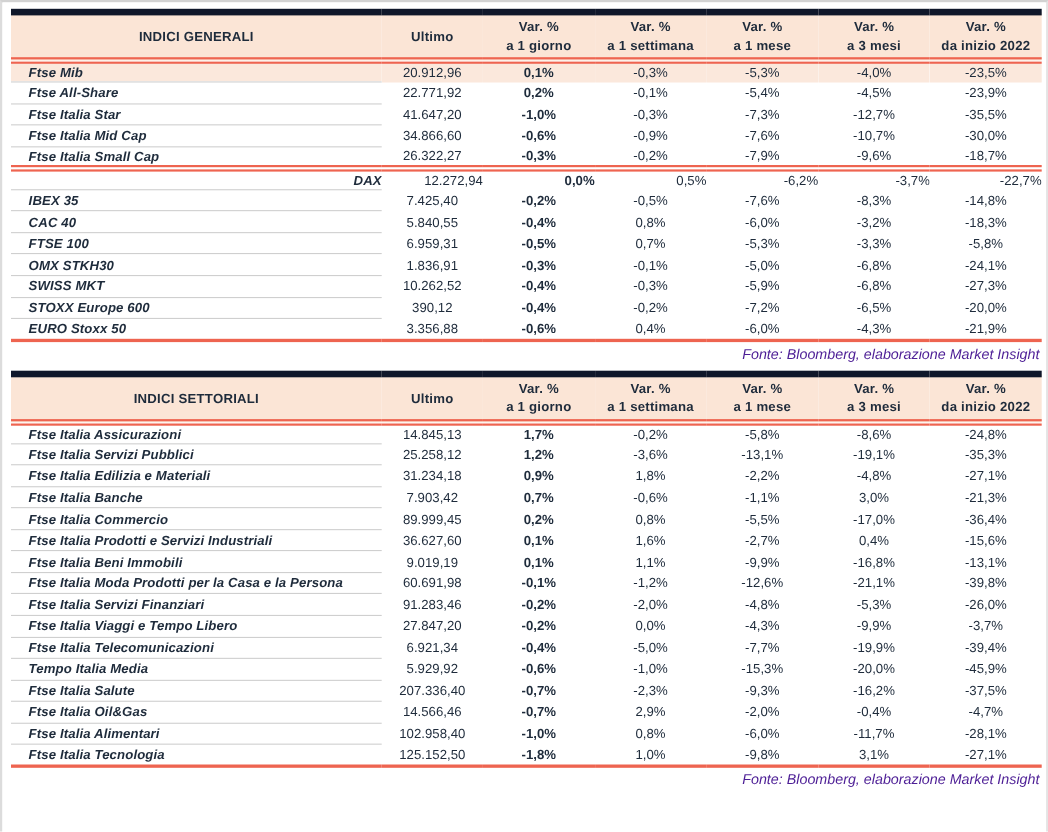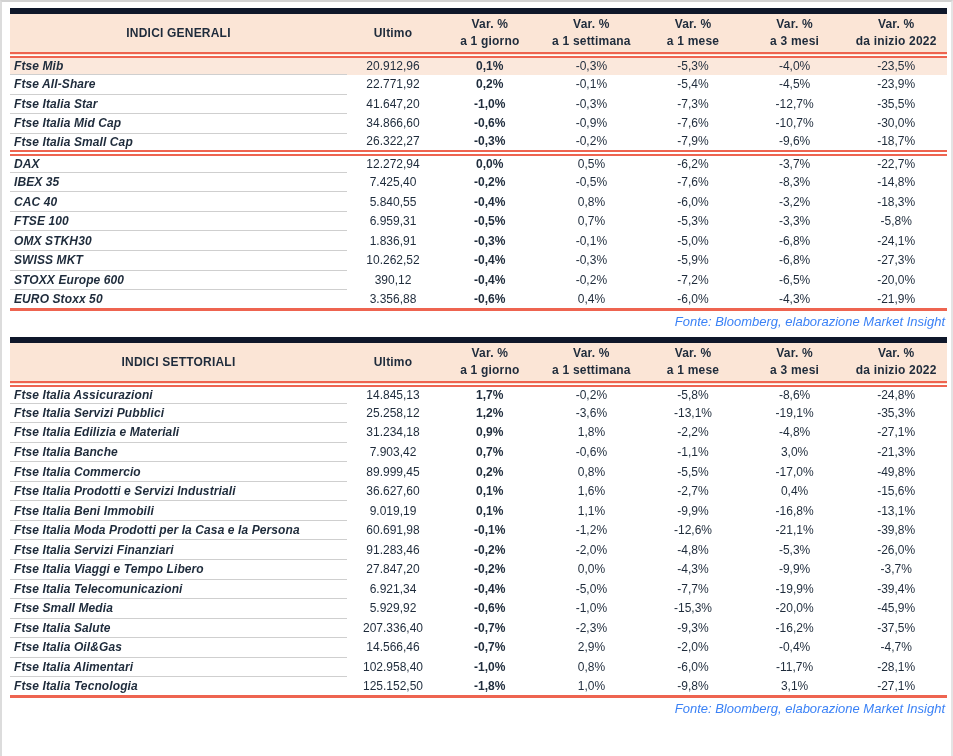--- a/index.html
+++ b/index.html
@@ -43,40 +43,40 @@
     height: 19.55px;
     padding: 0;
     font-size: 12px;
     text-align: center;
     vertical-align: middle;
     white-space: nowrap;
     overflow: hidden;
   }
   td.td-name {
     text-align: left;
-    padding-left: 4px;
+    padding-left: 16px;
     font-weight: bold;
     font-style: italic;
     font-size: 12px;
     border-bottom: 1px solid #cfcfcf;
     letter-spacing: .1px;
   }
   td.td-var0 { font-weight: bold; }
   tr.hl td { background: #fbe8dc; }
-  tr.group-start td { border-top: 6px double #ee6450; }
+  tr.group-start td { border-top: 6px double #ee6450; text-align: right; }
   tbody tr:last-child td { border-bottom: 3px solid #ee6450; }
   tbody tr:last-child td.td-name { border-bottom: 3px solid #ee6450; }
 
   .fonte {
     width: 937px;
     text-align: right;
     font-style: italic;
     font-size: 13px;
     padding: 3px 2px 6px 0;
-    color: #3b82f6;
+    color: #4c1d95;
   }
   .table-block + .table-block { margin-top: 2px; }
 </style>
 </head>
 <body>
 
 <div class="page">
 
   <section class="table-block">
     <table class="idx-table">
@@ -312,21 +312,21 @@
             <td class="td-var">3,0%</td>
             <td class="td-var">-21,3%</td>
           </tr>
           <tr>
             <td class="td-name">Ftse Italia Commercio</td>
             <td class="td-ultimo">89.999,45</td>
             <td class="td-var0">0,2%</td>
             <td class="td-var">0,8%</td>
             <td class="td-var">-5,5%</td>
             <td class="td-var">-17,0%</td>
-            <td class="td-var">-49,8%</td>
+            <td class="td-var">-36,4%</td>
           </tr>
           <tr>
             <td class="td-name">Ftse Italia Prodotti e Servizi Industriali</td>
             <td class="td-ultimo">36.627,60</td>
             <td class="td-var0">0,1%</td>
             <td class="td-var">1,6%</td>
             <td class="td-var">-2,7%</td>
             <td class="td-var">0,4%</td>
             <td class="td-var">-15,6%</td>
           </tr>
@@ -369,21 +369,21 @@
           <tr>
             <td class="td-name">Ftse Italia Telecomunicazioni</td>
             <td class="td-ultimo">6.921,34</td>
             <td class="td-var0">-0,4%</td>
             <td class="td-var">-5,0%</td>
             <td class="td-var">-7,7%</td>
             <td class="td-var">-19,9%</td>
             <td class="td-var">-39,4%</td>
           </tr>
           <tr>
-            <td class="td-name">Ftse Small Media</td>
+            <td class="td-name">Tempo Italia Media</td>
             <td class="td-ultimo">5.929,92</td>
             <td class="td-var0">-0,6%</td>
             <td class="td-var">-1,0%</td>
             <td class="td-var">-15,3%</td>
             <td class="td-var">-20,0%</td>
             <td class="td-var">-45,9%</td>
           </tr>
           <tr>
             <td class="td-name">Ftse Italia Salute</td>
             <td class="td-ultimo">207.336,40</td>

